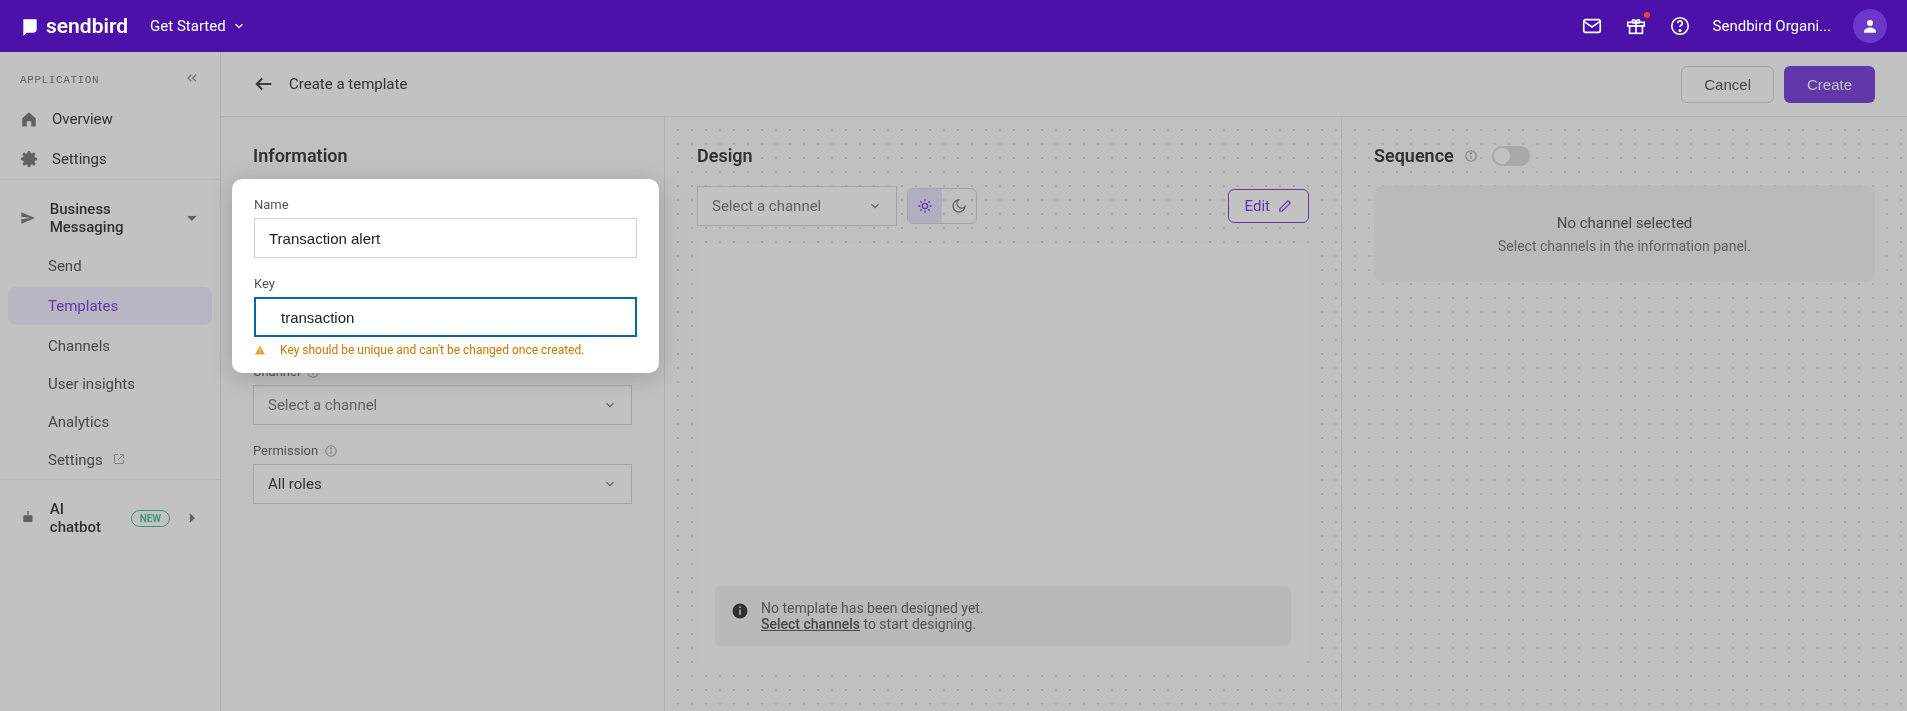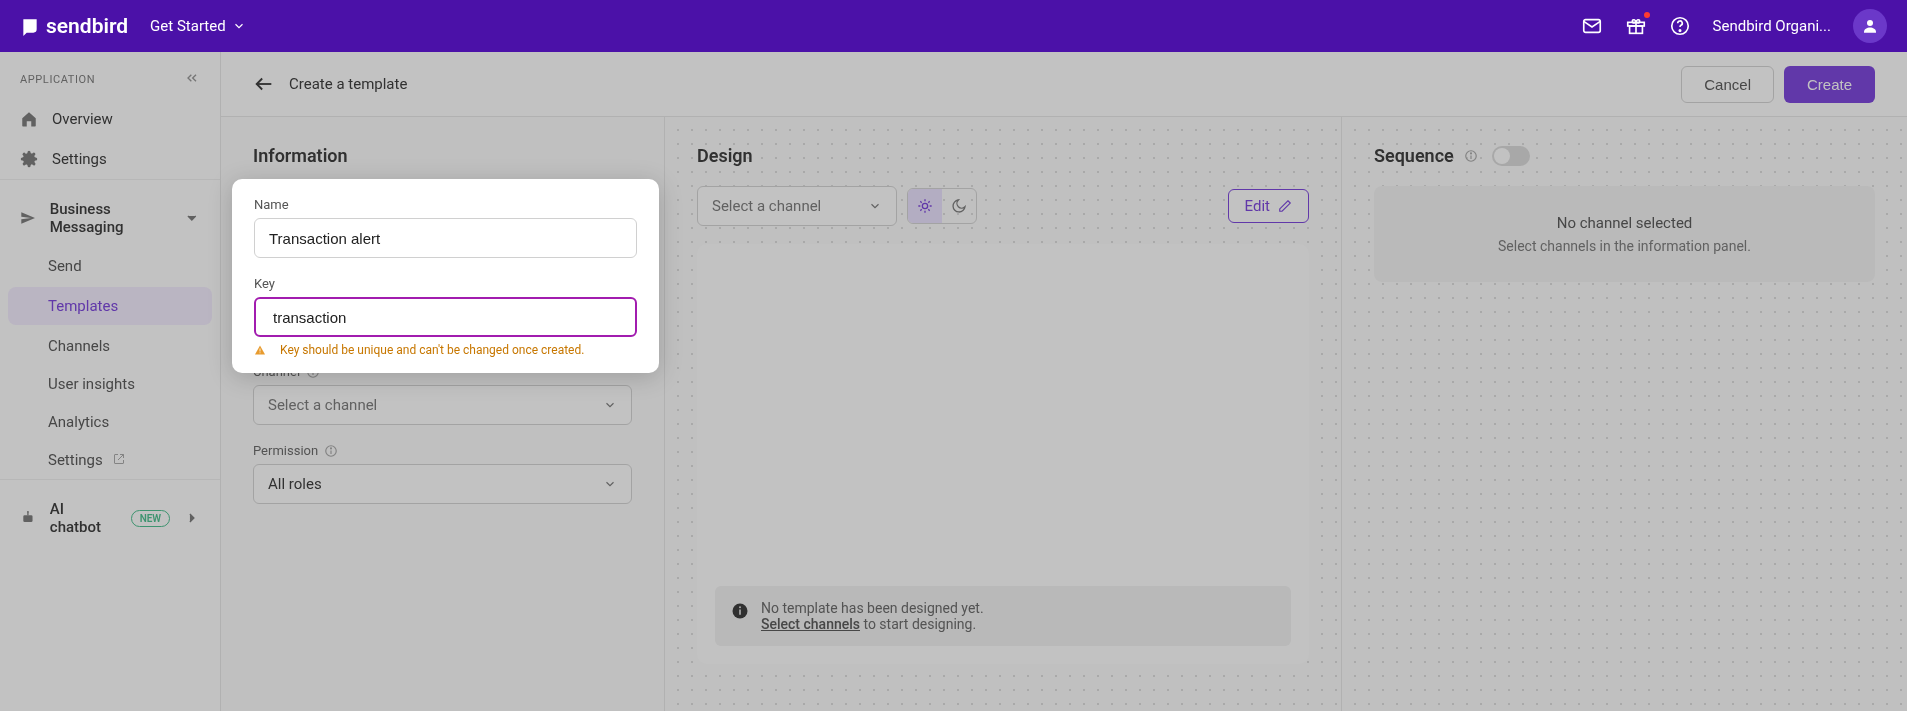--- a/index.html
+++ b/index.html
@@ -27,21 +27,21 @@
   .topnav-right { margin-left: auto; display: flex; align-items: center; gap: 22px; }
   .topnav-right .icon { width: 22px; height: 22px; color: #fff; cursor: pointer; position: relative; }
   .gift-badge::after { content:""; position:absolute; top:-3px; right:-3px; width:6px; height:6px; background:#ff3b30; border-radius:50%; }
   .org { font-size: 15px; }
   .avatar { width: 34px; height: 34px; border-radius:50%; background:#6b38c9; display:flex; align-items:center; justify-content:center; }
   .avatar svg { width:18px; height:18px; fill:#fff; }
 
   
   .shell { display:flex; height: calc(100% - 52px); }
   .sidebar { width: 221px; background:#fff; border-right:1px solid #e5e5e5; display:flex; flex-direction:column; font-size:15px; }
-  .sidebar .section-label { padding: 18px 20px 10px; font-size:11px; letter-spacing:0.6px; color:#6b6b6b; display:flex; align-items:center; justify-content:space-between; }
+  .sidebar .section-label { padding: 18px 20px 10px; font-size:11px; letter-spacing:0.6px; color:#6b6b6b; display:flex; align-items:center; justify-content:space-between;font-family:Liberation Mono, monospace; }
   .collapse-btn { cursor:pointer; color:#8a8a8a; }
   .nav-item { display:flex; align-items:center; gap:14px; padding: 11px 20px; color:#212121; cursor:pointer; }
   .nav-item svg { width:18px; height:18px; fill:#6b6b6b; }
   .nav-item.section { font-weight:500; padding-top:20px; }
   .sub-item { padding: 10px 20px 10px 48px; cursor:pointer; color:#424242; }
   .sub-item.active { background:#f3ebff; color:#6a2bd9; border-radius:8px; margin: 2px 8px; padding-left:40px; }
   .badge-new { background:#fff; border:1px solid #35b881; color:#35b881; font-size:10px; padding:2px 8px; border-radius:10px; margin-left:6px; font-weight:600; }
   .ext-icon { margin-left:6px; color:#9e9e9e; }
   .sidebar-group { border-top:1px solid #eee; }
   .chevron-sm { width:14px; height:14px; }
@@ -70,23 +70,23 @@
     background-size: 14px 14px;
     background-position: 6px 6px;
    }
   .panel h2 { font-size:18px; font-weight:600; margin-bottom:20px; display:flex; align-items:center; gap:10px; }
 
   .form-group { margin-bottom:18px; }
   .form-label { font-size:13px; color:#555; margin-bottom:6px; display:flex; align-items:center; gap:6px; }
   .info-circle { width:14px; height:14px; color:#9e9e9e; }
   .text-input, .select-input {
     width:100%; height:40px; padding:0 14px; border:1px solid #d0d0d0;
-    border-radius:6px; font-size:15px; background:#fff; color:#212121;
-  }
-  .text-input.focused { border:2px solid #a21caf; padding:0 17px; }
+    border-radius:0; font-size:15px; background:#fff; color:#212121;
+  }
+  .text-input.focused { border:2px solid #0369a1; padding:0 25px; }
   .select-input { display:flex; align-items:center; justify-content:space-between; cursor:pointer; color:#6b6b6b; }
   .select-input.has-value { color:#212121; }
   .warning { display:flex; align-items:center; gap:14px; font-size:12px; color:#c77700; margin-top:6px; }
   .warning svg { width:12px; height:12px; fill:#e89b2e; }
 
   
   .design-controls { display:flex; align-items:center; gap:10px; margin-bottom:18px; }
   .design-controls .select-input { flex: 0 0 200px; }
   .toggle-group { display:flex; border:1px solid #d0d0d0; border-radius:6px; overflow:hidden; }
   .toggle-group .tg { width:34px; height:34px; display:flex; align-items:center; justify-content:center; cursor:pointer; }

